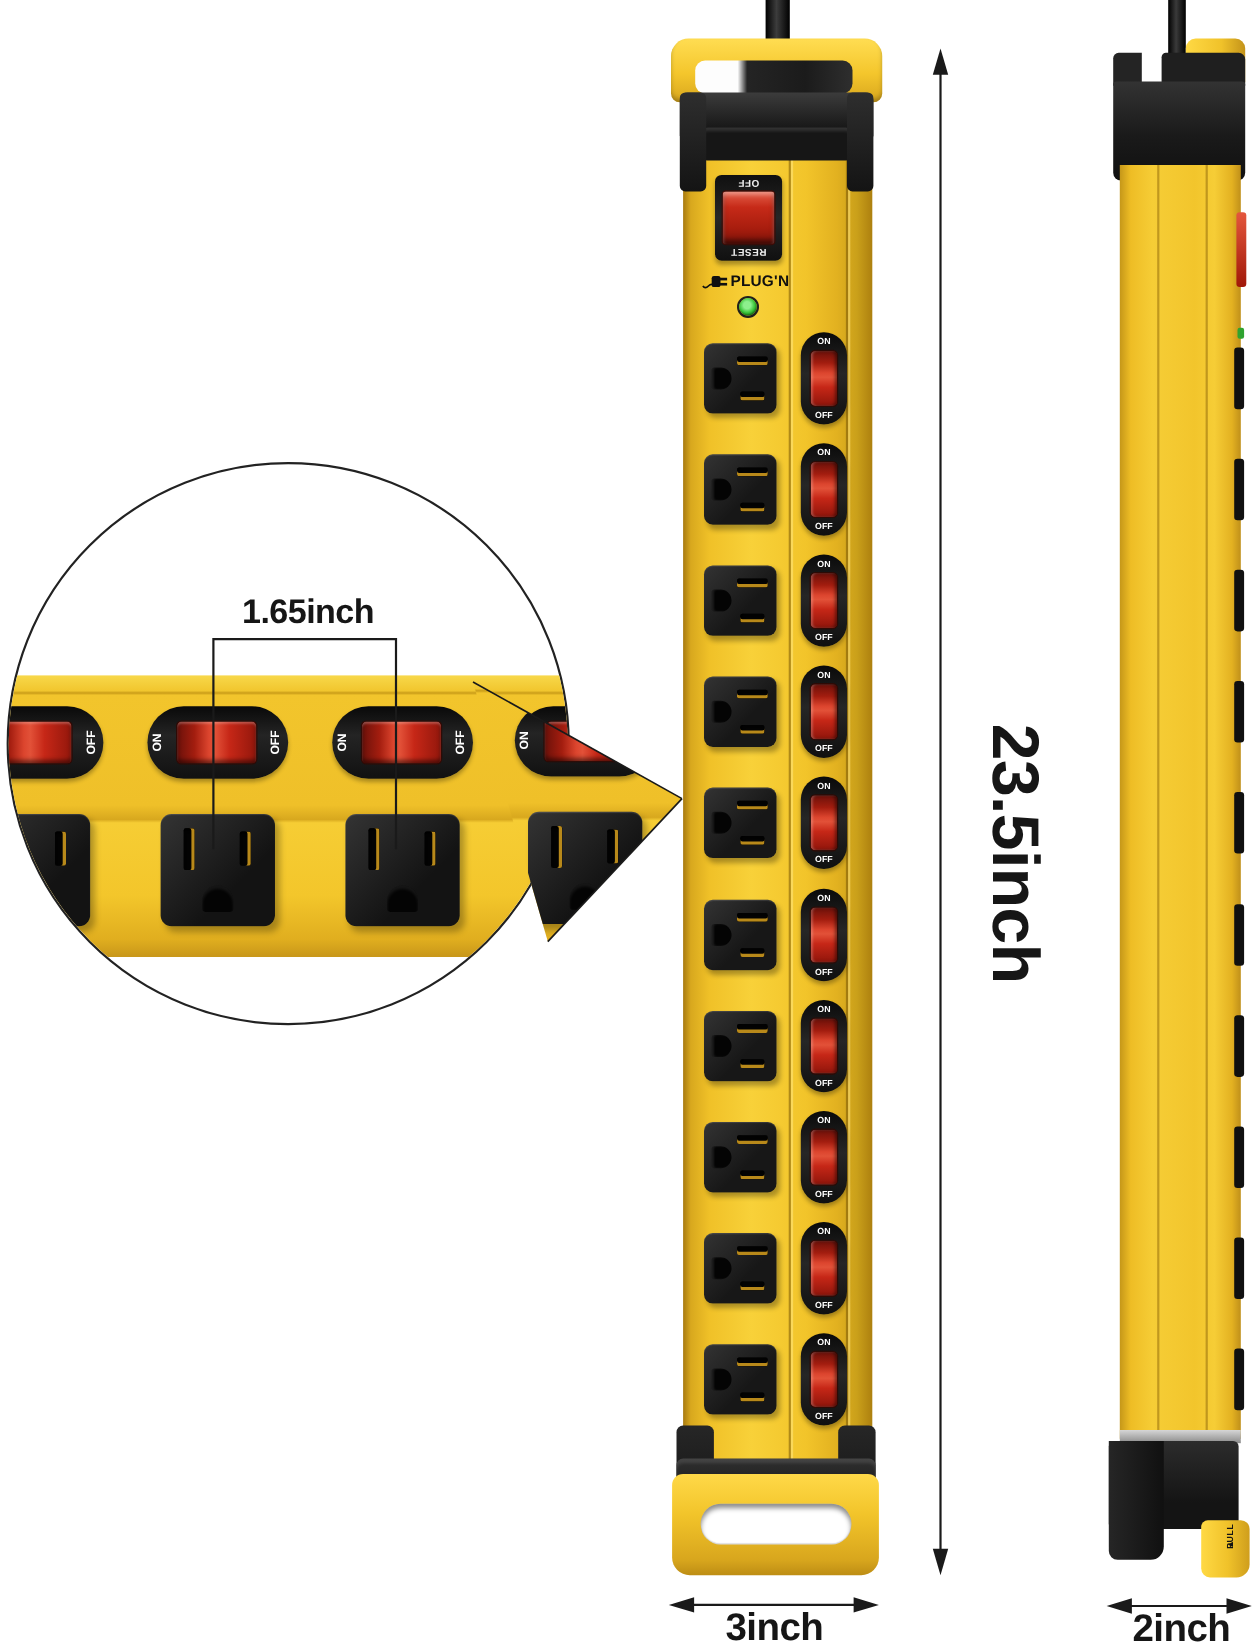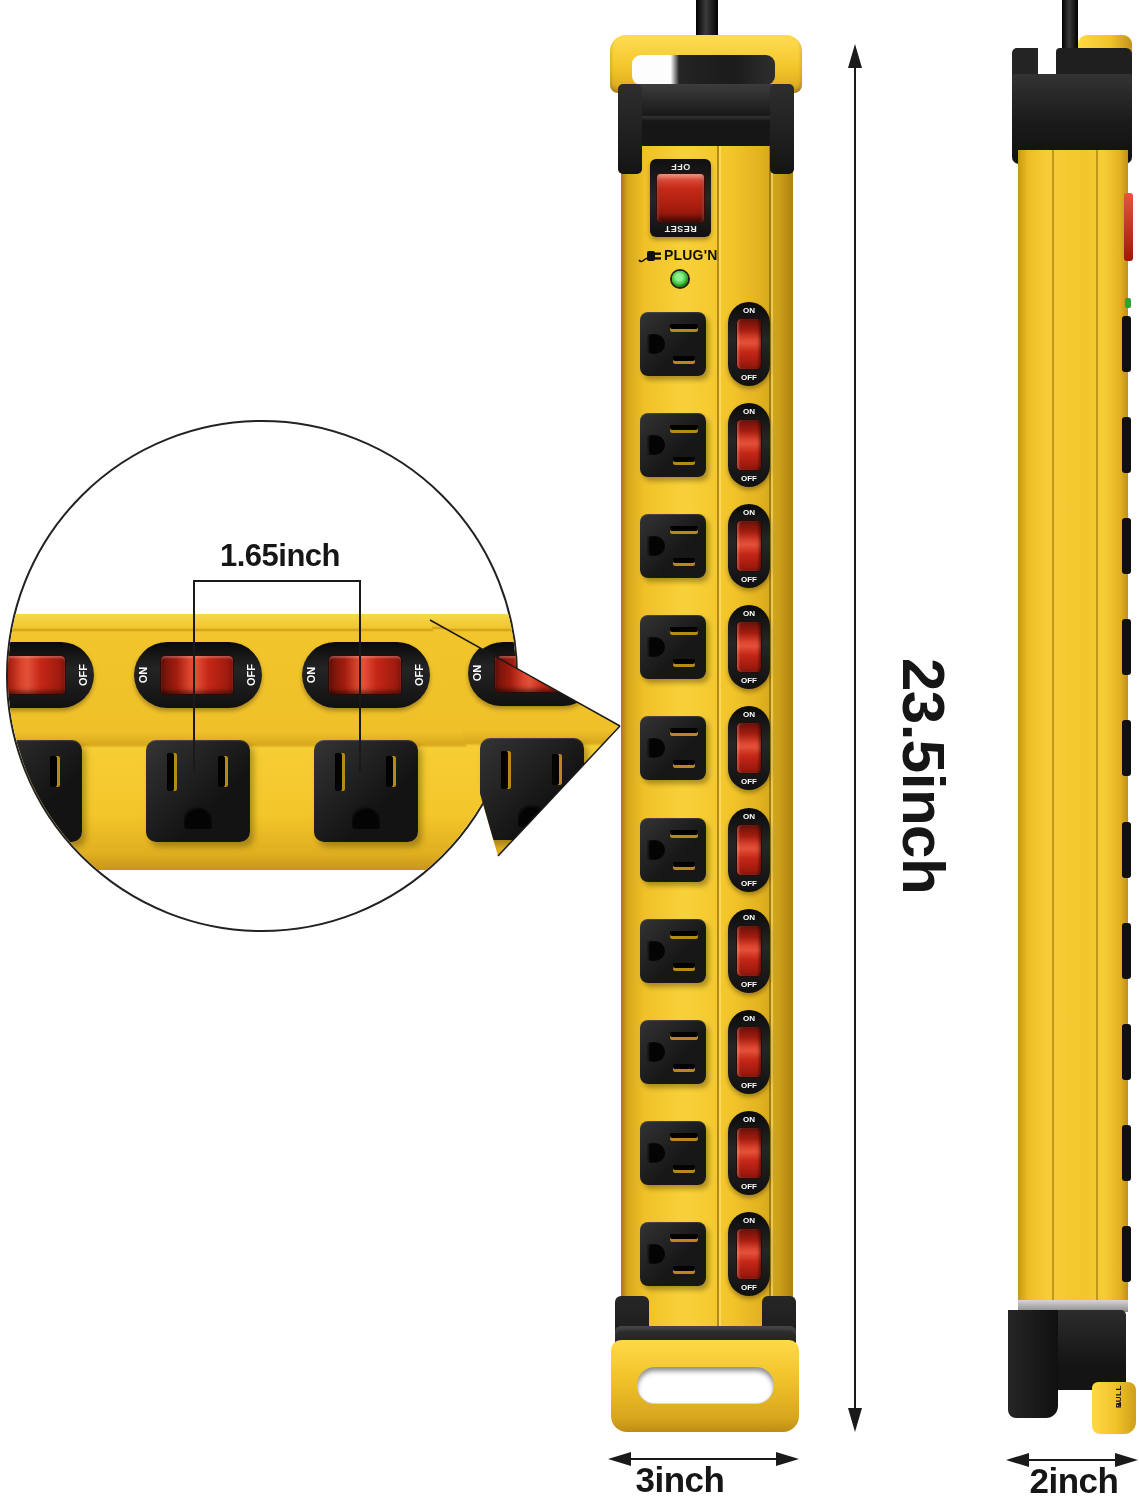--- a/index.html
+++ b/index.html
@@ -3,21 +3,21 @@
 <meta charset="utf-8">
 <style>
   html,body{margin:0;padding:0;background:#fff;}
   #page{position:relative;width:1139px;height:1500px;background:#fff;overflow:hidden;
         font-family:"Liberation Sans",sans-serif;}
   #page *{position:absolute;box-sizing:border-box;}
 
   
   .dim-label{color:#161616;font-weight:800;white-space:nowrap;letter-spacing:-.5px;}
   #height-label{left:923px;top:776px;font-size:60px;transform:translate(-50%,-50%) rotate(90deg);}
-  #width-label{left:680px;top:1480px;font-size:35px;transform:translate(-50%,-50%);text-align:center;}
+  #width-label{left:704px;top:1480px;font-size:35px;transform:translate(-50%,-50%);text-align:center;}
   #depth-label{left:1074px;top:1481px;font-size:35px;transform:translate(-50%,-50%);text-align:center;}
   #spacing-label{left:280px;top:556px;font-size:31px;transform:translate(-50%,-50%);}
 
   
   #inset-circle{left:6px;top:420px;width:512px;height:512px;border-radius:50%;
     border:2px solid #222;overflow:hidden;background:#fff;z-index:1;}
   #inset-pointer{left:420px;top:605px;width:200px;height:256px;z-index:2;
     clip-path:polygon(200px 121px,10px 15px,78px 251px);overflow:hidden;}
   .holder{width:1139px;height:1500px;}
   #inset-holder-circle{left:-6px;top:-420px;}

